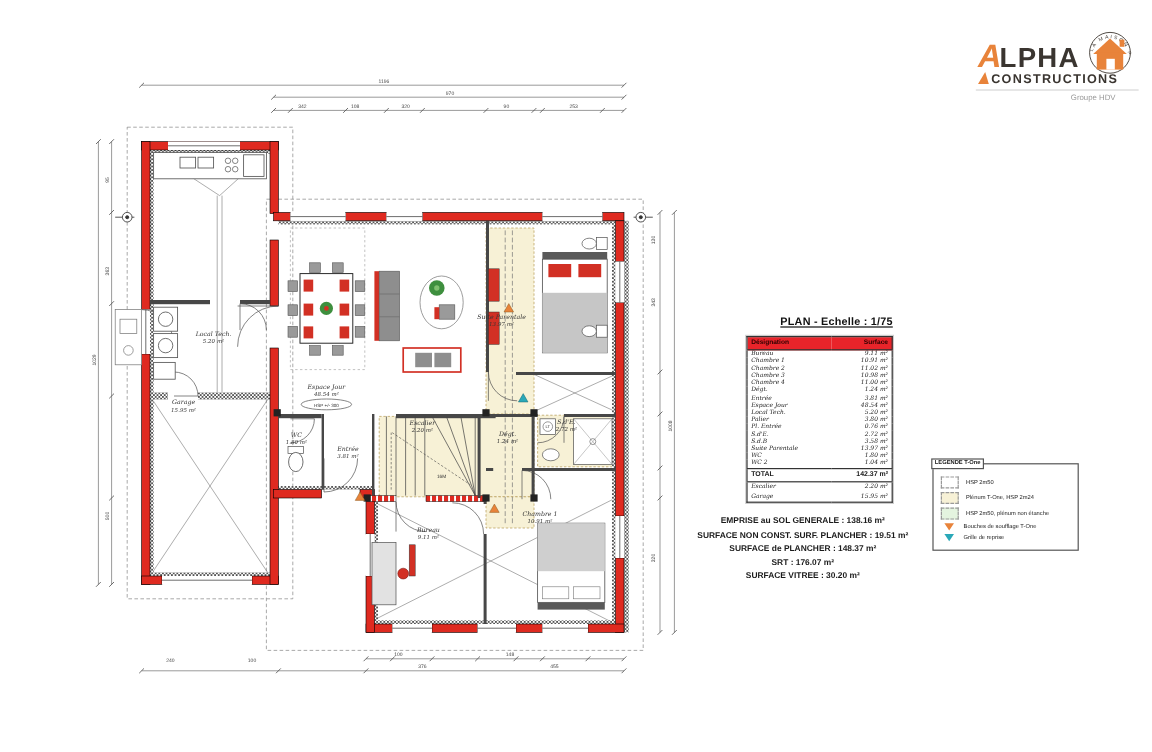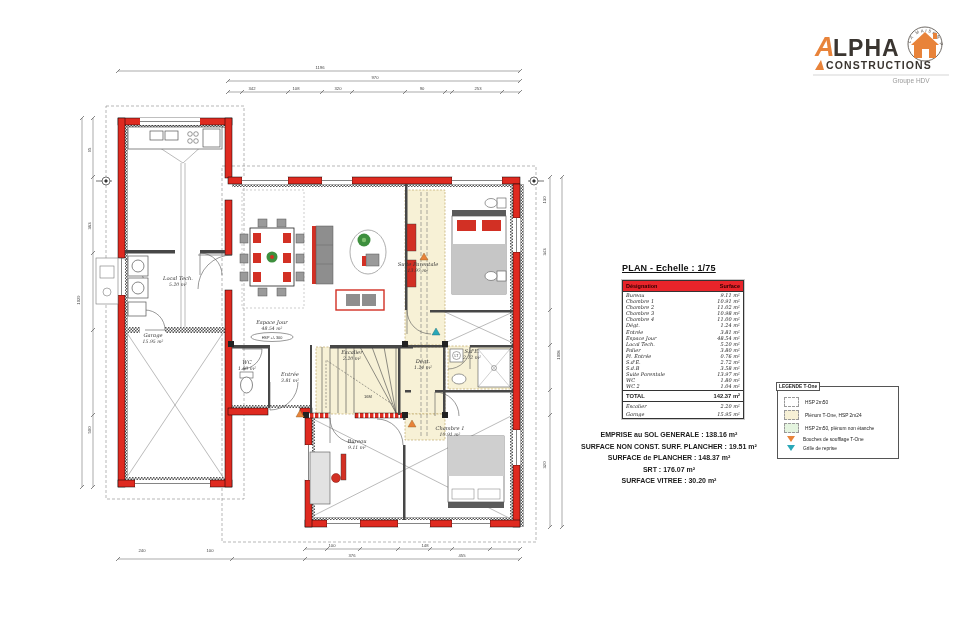--- a/index.html
+++ b/index.html
@@ -4,21 +4,21 @@
 <style>
   html,body{margin:0;padding:0;background:#ffffff;}
   #page{position:relative;width:960px;height:627px;background:#fff;overflow:hidden;
         font-family:"Liberation Sans", sans-serif;}
   #plan-svg{position:absolute;left:0;top:0;}
 
   
   #logo{position:absolute;left:813px;top:18px;width:136px;height:70px;}
 
   
-  #plan-title{position:absolute;left:622px;top:263px;width:122px;text-align:left;
+  #plan-title{position:absolute;left:622px;top:263px;width:122px;text-align:right;
      font-size:9px;font-weight:bold;color:#111;text-decoration:underline;letter-spacing:0.2px;}
 
   
   #surface-table{position:absolute;left:622px;top:280px;width:122px;border:1px solid #333;
      border-collapse:collapse;background:#fff;box-shadow:0 0 0 1px #ccc;}
   #surface-table th{background:#E8242A;color:#2b0000;font-size:5.5px;font-weight:bold;
      padding:2px 3px;border-bottom:1px solid #333;}
   #surface-table th:first-child{text-align:left;}
   #surface-table th:last-child{text-align:right;}
   #surface-table td{font-family:"DejaVu Serif", serif;font-style:italic;font-size:5px;

